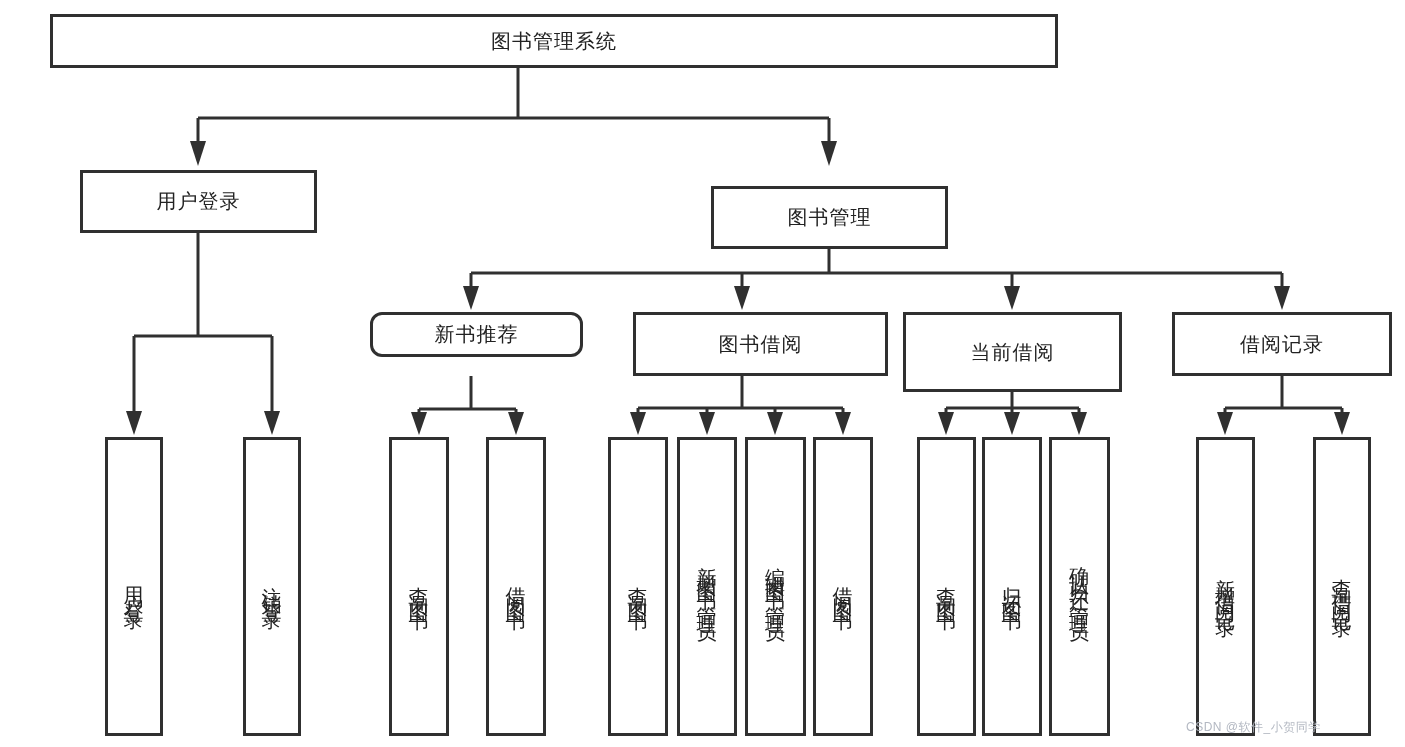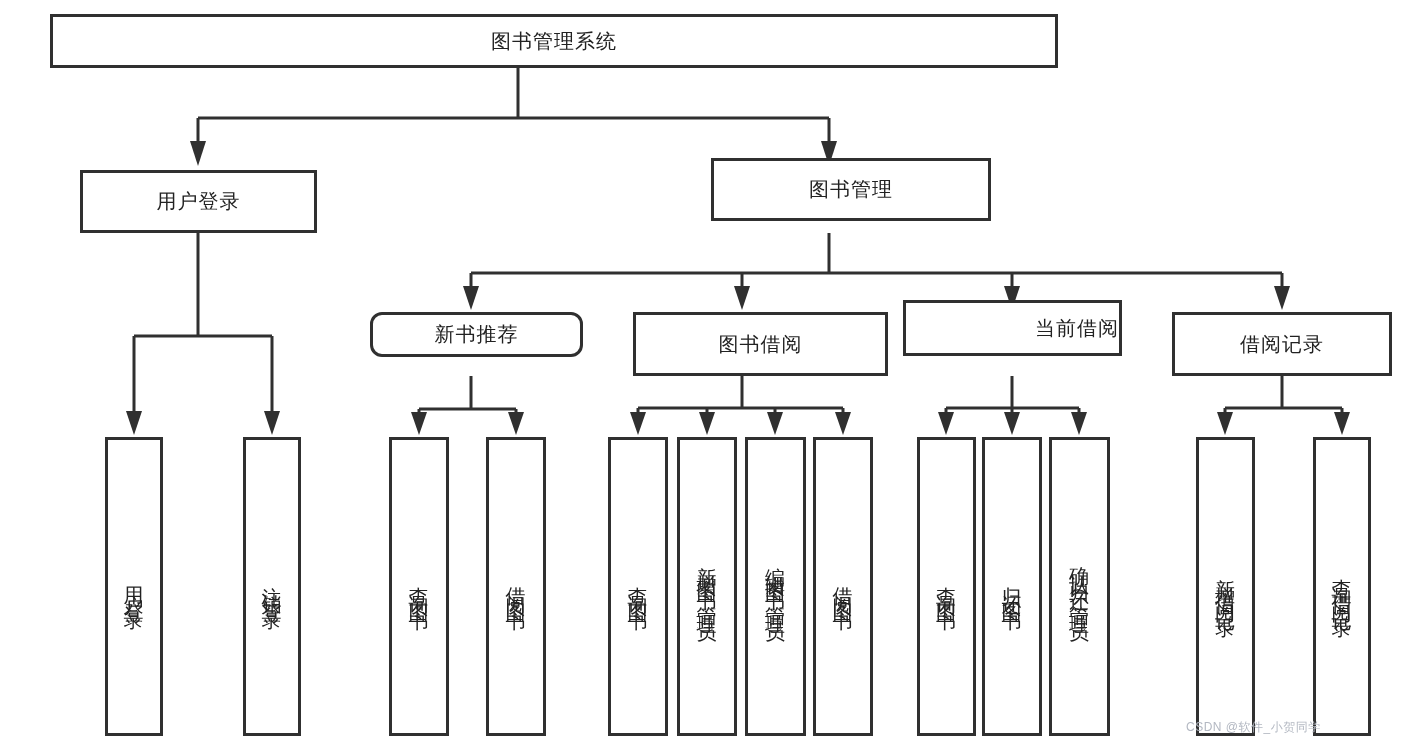--- a/index.html
+++ b/index.html
@@ -124,31 +124,31 @@
     </g>
   </svg>
 
   <div class="node" style="left:14px;top:14px;width:1008px;height:54px;margin-left:36px;">
     <span class="lbl">图书管理系统</span>
   </div>
 
   <div class="node" style="left:80px;top:170px;width:237px;height:63px;">
     <span class="lbl">用户登录</span>
   </div>
-  <div class="node" style="left:711px;top:158px;width:280px;height:63px;font-family:Liberation Serif, serif;">
+  <div class="node" style="left:711px;top:186px;width:237px;height:63px;font-family:Liberation Serif, serif;">
     <span class="lbl">图书管理</span>
   </div>
 
   <div class="node" style="left:370px;top:312px;width:213px;height:45px;border-radius:12px;">
     <span class="lbl">新书推荐</span>
   </div>
   <div class="node" style="left:633px;top:312px;width:255px;height:64px;">
     <span class="lbl">图书借阅</span>
   </div>
-  <div class="node" style="left:903px;top:300px;width:219px;height:56px;justify-content:flex-end;">
+  <div class="node" style="left:903px;top:312px;width:219px;height:80px;">
     <span class="lbl">当前借阅</span>
   </div>
   <div class="node" style="left:1172px;top:312px;width:220px;height:64px;">
     <span class="lbl">借阅记录</span>
   </div>
 
   <div class="node" style="left:105px;top:437px;width:58px;height:299px;">
     <span class="vlbl">用户登录</span>
   </div>
   <div class="node" style="left:243px;top:437px;width:58px;height:299px;">

